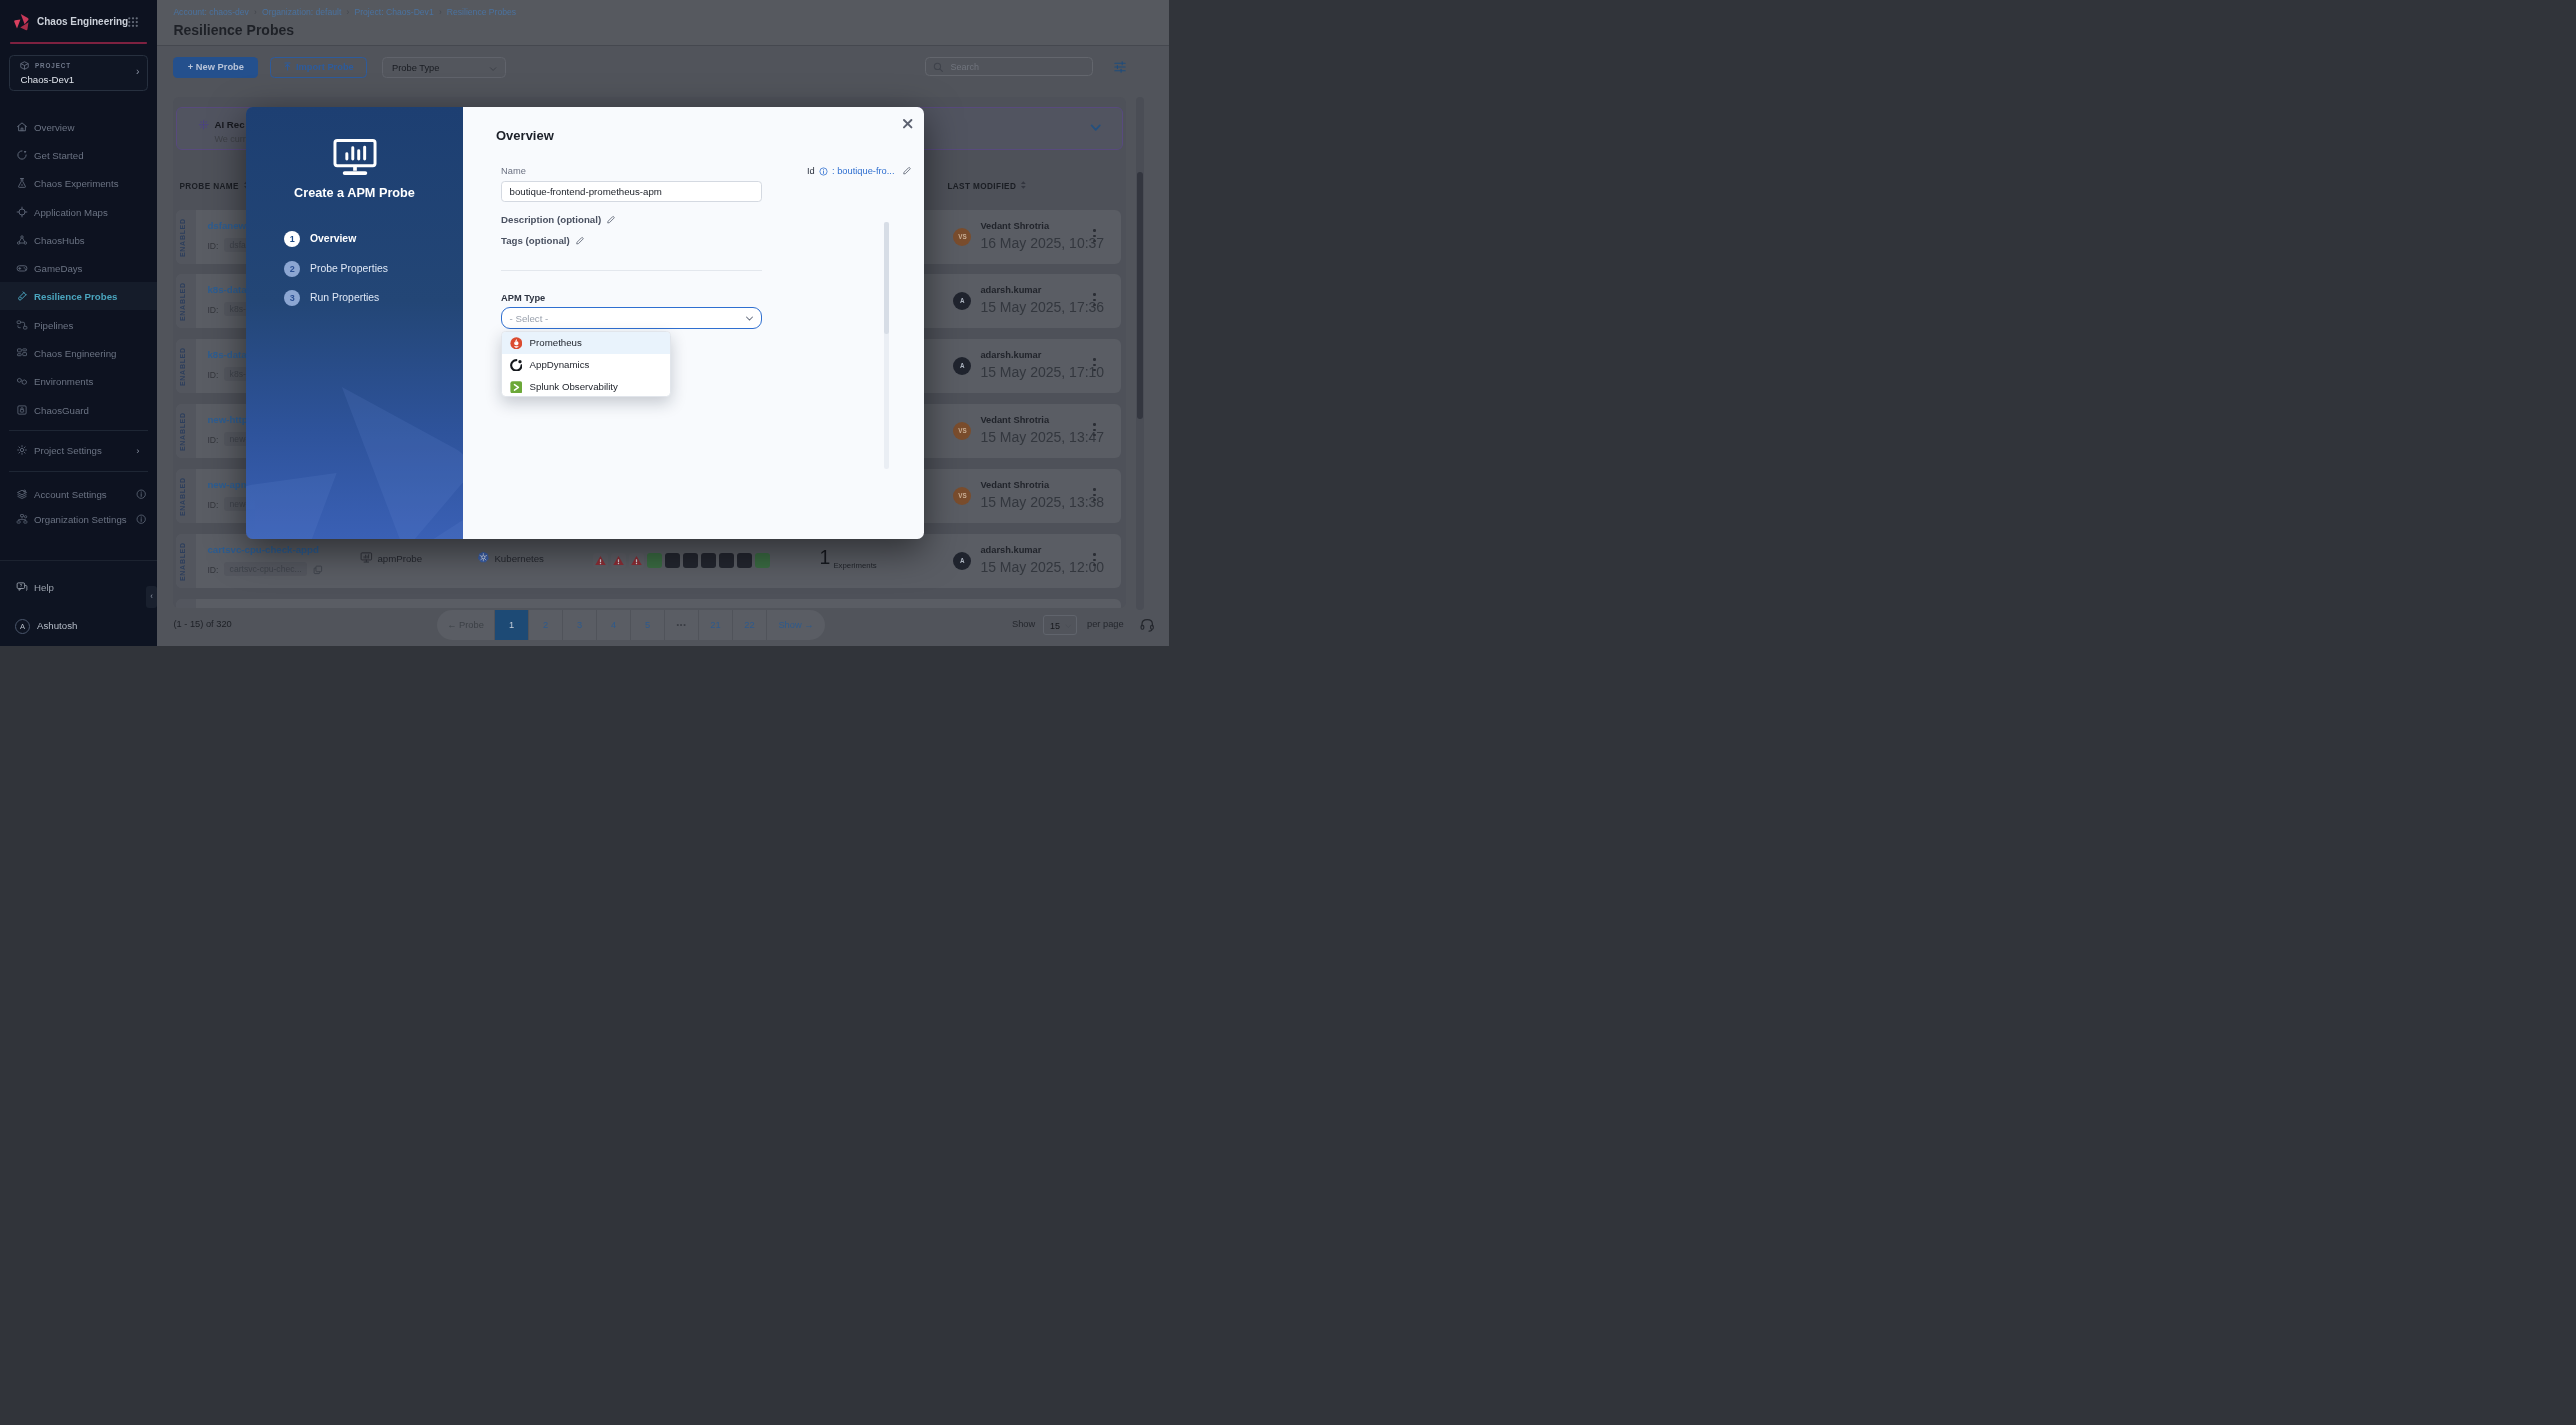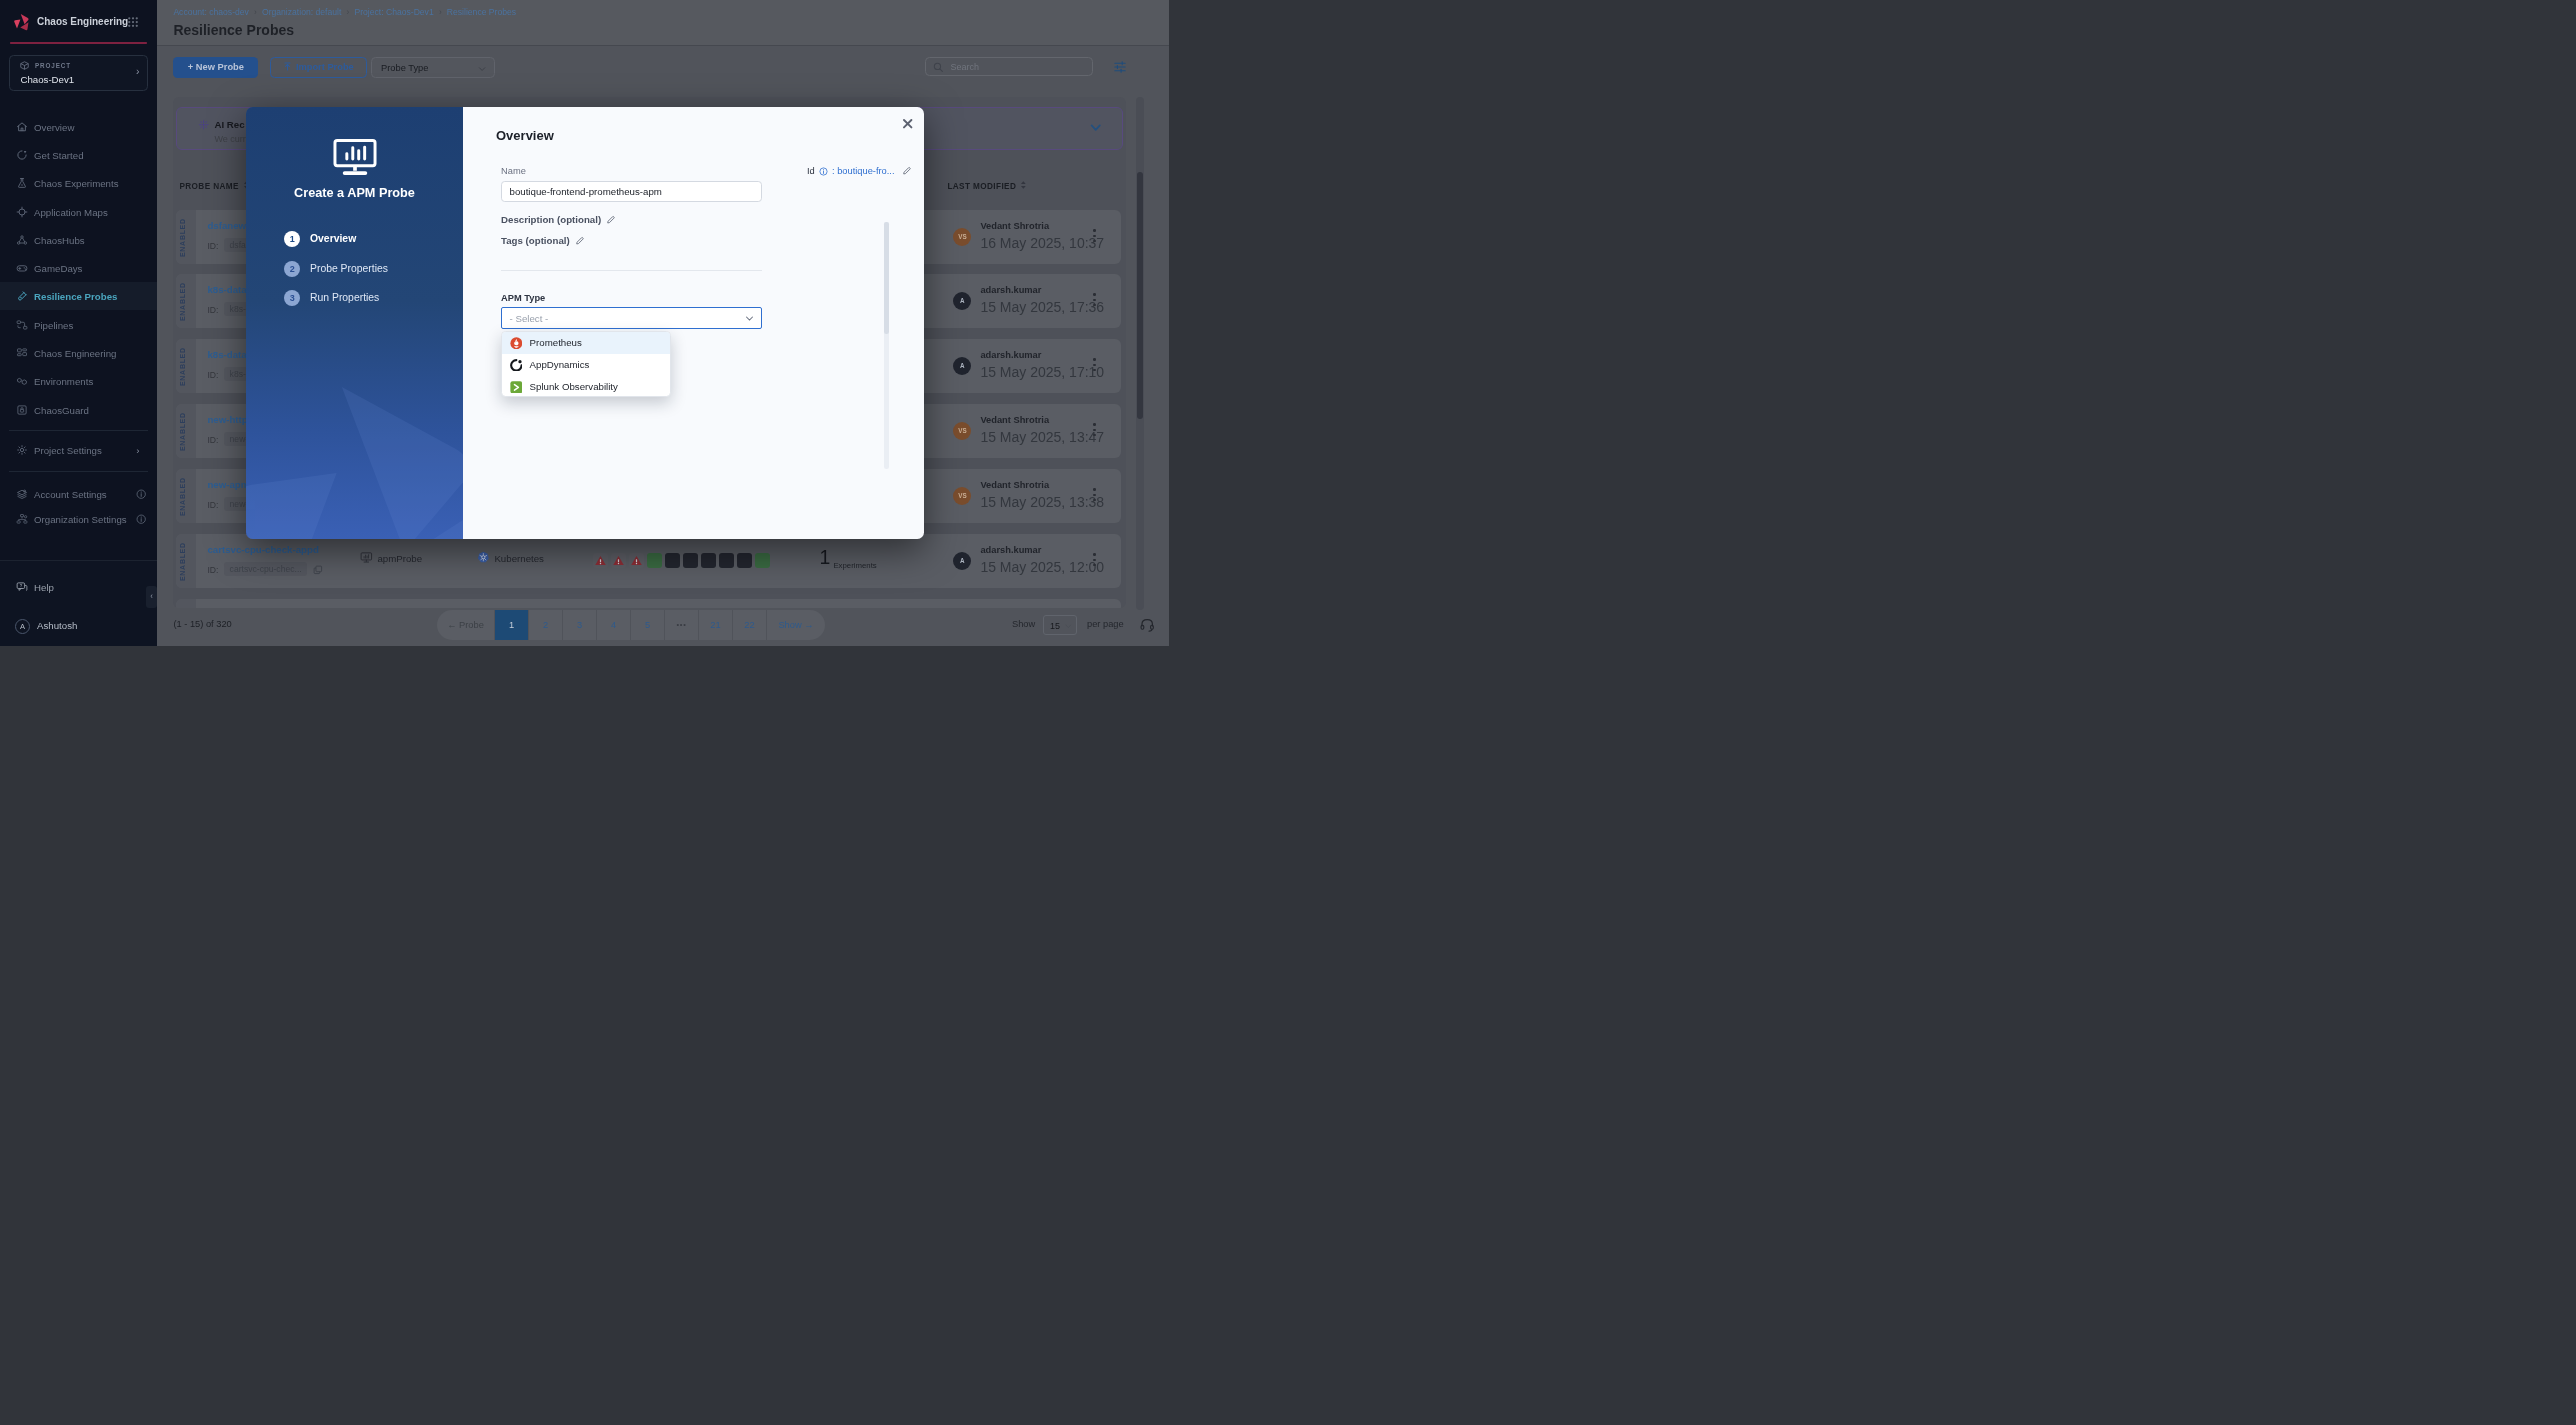--- a/index.html
+++ b/index.html
@@ -30,21 +30,21 @@
   .collapse-handle{position:absolute;left:146px;top:586px;width:11.2px;height:22.4px;background:#19202e;border-radius:3px;color:#8a92a3;font-size:8.2px;text-align:center;line-height:21px;z-index:6;}
 
   
   .content{position:absolute;left:157px;top:0;width:1012px;height:646px;background:#51545b;}
   .topbar{position:absolute;left:0;top:0;width:1012px;height:46px;background:#56595f;border-bottom:0.7px solid #45484f;}
   .crumbs{position:absolute;left:16.4px;top:6.7px;font-size:8.6px;color:#4a729f;}
   .crumbs .sep{color:#43464d;margin:0 5.2px;font-size:8.2px;}
   .page-title{position:absolute;left:16.4px;top:22.4px;font-size:14px;font-weight:bold;color:#1e2127;}
   .btn-new{position:absolute;left:16.4px;top:57px;width:85px;height:21px;background:#24508d;border-radius:4.5px;color:#b9c4d8;font-size:9.3px;font-weight:bold;text-align:center;line-height:21px;}
   .btn-import{position:absolute;left:113px;top:57px;width:97px;height:21px;border:0.7px solid #2d5b9c;border-radius:4.5px;color:#2d5b9c;font-size:9.3px;font-weight:bold;text-align:center;line-height:19.4px;}
-  .sel-probetype{position:absolute;left:214px;top:57px;width:124px;height:21px;background:#53565d;border:0.7px solid #60636b;border-radius:4.5px;}
+  .sel-probetype{position:absolute;left:225px;top:57px;width:124px;height:21px;background:#53565d;border:0.7px solid #60636b;border-radius:4.5px;}
   .sel-probetype .tx{position:absolute;left:9px;top:4.5px;font-size:9.3px;color:#191c22;}
   .search-box{position:absolute;left:768px;top:57px;width:168px;height:19.4px;border:0.7px solid #63666d;border-radius:4.5px;padding-left:36px;}
   .search-box input{position:absolute;left:22.4px;top:0.7px;width:134px;height:16.4px;border:none;background:transparent;outline:none;font-size:9px;color:#2a2d33;}
   .search-box input::placeholder{color:#70747d;}
   .filter-ic{position:absolute;left:956px;top:60px;width:14px;height:14px;}
 
   .table-card{position:absolute;left:16.4px;top:97px;width:953px;height:511px;background:#4e5159;border-radius:6px;overflow:hidden;}
   .ai-banner{position:absolute;left:3px;top:9.7px;width:947px;height:43px;border:0.7px solid #584a7e;border-radius:6px;background:#515460;}
   .ai-ic{position:absolute;left:19.4px;top:10.4px;width:13.4px;height:13.4px;}
   .ai-title{position:absolute;left:37px;top:11.2px;font-size:9.7px;font-weight:bold;color:#17191f;}
@@ -111,21 +111,21 @@
   .m-head{position:absolute;left:33px;top:21px;font-size:13px;font-weight:bold;color:#1c2029;}
   .f-label{position:absolute;font-size:9.3px;color:#6a7080;}
   .f-idline{position:absolute;left:188px;top:59px;width:261px;text-align:right;font-size:9.3px;}
   .f-idline .idl{color:#2c323f;}
   .f-idline .idv{color:#2f6fd0;}
   .m-input{position:absolute;left:38px;top:74px;width:261px;height:21px;border:0.7px solid #d4d9e1;border-radius:3.7px;background:#fff;font-size:9.7px;color:#20242c;padding:0 7.5px;outline:none;}
   .f-opt{position:absolute;left:38px;font-size:9.7px;font-weight:bold;color:#4a5161;}
   .pencil{display:inline-block;width:9.7px;height:9.7px;margin-left:5.2px;vertical-align:-1.5px;}
   .m-div{position:absolute;left:38px;top:163px;width:261px;height:0.7px;background:#e3e7ed;}
   .f-apm{position:absolute;left:38px;top:186px;font-size:9.3px;font-weight:bold;color:#2e3442;}
-  .m-select{position:absolute;left:38px;top:200px;width:261px;height:21.6px;border:1.2px solid #2f6fd0;border-radius:2px;background:#fff;}
+  .m-select{position:absolute;left:38px;top:200px;width:261px;height:21.6px;border:1.2px solid #2f6fd0;border-radius:9px;background:#fff;}
   .m-select .ph{position:absolute;left:7.5px;top:4.5px;font-size:9.7px;color:#9aa1ad;}
   .m-select .ch{position:absolute;right:6.7px;top:6px;width:9px;height:9px;}
   .m-drop{position:absolute;left:38px;top:224px;width:170px;height:66px;background:#fff;border:0.7px solid #e1e5eb;border-radius:4.5px;box-shadow:0 6px 16.4px rgba(20,30,50,.22);overflow:hidden;}
   .m-opt{position:relative;width:100%;height:22px;cursor:pointer;}
   .m-opt.hl{background:#e9f3fc;}
   .m-opt .oic{position:absolute;left:7.5px;top:4.5px;width:12.7px;height:12.7px;}
   .m-opt .olb{position:absolute;left:27.6px;top:5.2px;font-size:9.7px;color:#1d2129;}
   .m-scroll{position:absolute;left:421px;top:115px;width:4.5px;height:247px;background:#eaeef4;border-radius:2.2px;}
   .m-scroll i{position:absolute;left:0;top:0;width:4.5px;height:112px;background:#d7dde6;border-radius:2.2px;display:block;}
   .m-footer{position:absolute;left:0;top:367px;width:461px;height:64px;background:#fbfcfe;border-top:0.7px solid #e7eaef;border-radius:0 0 6.7px 0;}

